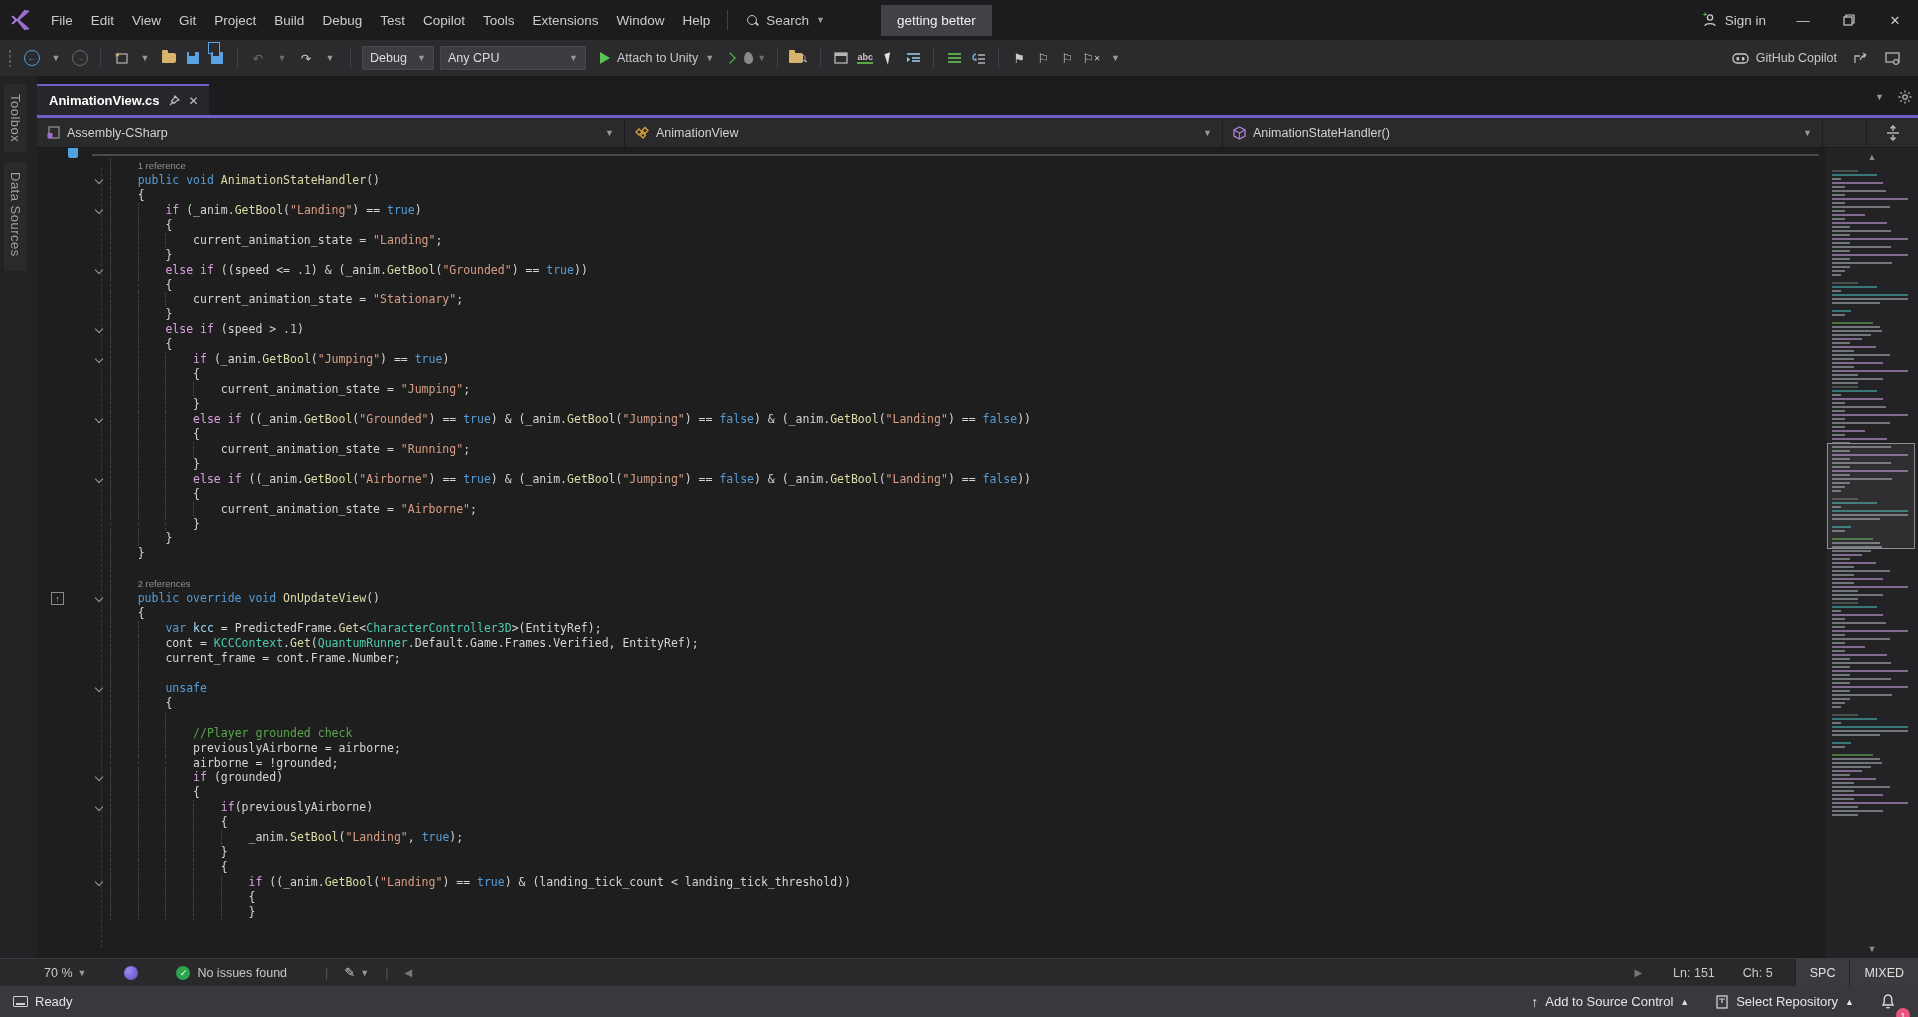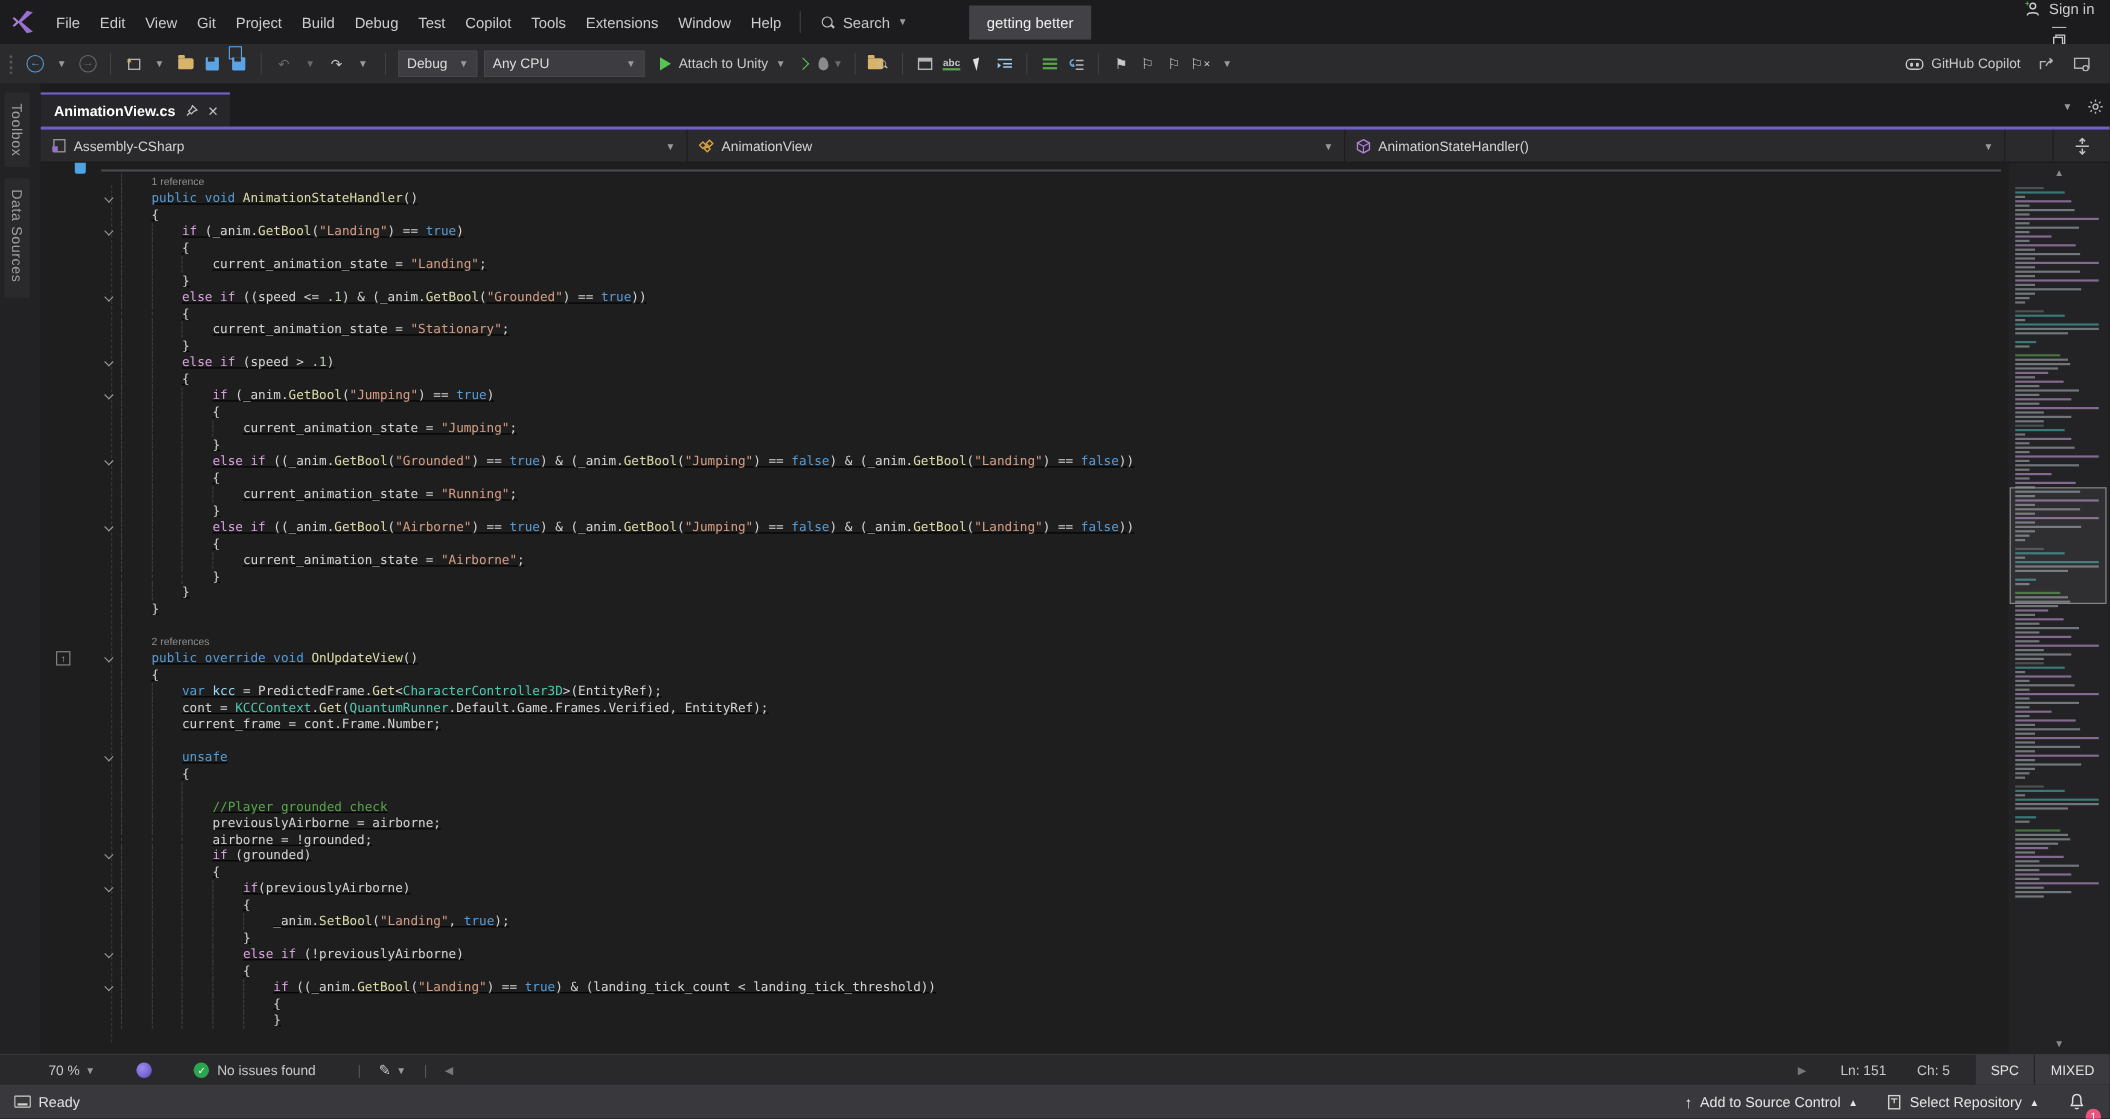--- a/index.html
+++ b/index.html
@@ -14,21 +14,21 @@
   .menu-item { padding:4px 9px; cursor:default; }
   .tb-sep { width:1px; height:20px; background:#3f3f46; margin:0 8px; }
   .search-box { display:flex; align-items:center; gap:7px; padding:4px 10px; color:#c5c5c5; }
   .mag { position:relative; width:13px; height:13px; }
   .mag::before { content:""; position:absolute; left:1px; top:1px; width:8px; height:8px;
     border:1.5px solid #bfbfbf; border-radius:50%; }
   .mag::after { content:""; position:absolute; left:9px; top:9px; width:4px; height:1.5px;
     background:#bfbfbf; transform:rotate(45deg); }
   .caret { font-size:9px; color:#999; }
   .solution-pill { background:#414146; color:#f0f0f0; padding:8px 16px; margin-left:46px; }
-  .title-right { margin-left:auto; display:flex; align-items:center; height:100%;flex-direction:column; }
+  .title-right { margin-left:auto; display:flex; align-items:center; height:100%; }
   .signin { display:flex; align-items:center; gap:7px; padding:0 14px; height:100%; position:relative; }
   .win-btn { width:46px; height:100%; display:flex; align-items:center; justify-content:center; color:#ccc; font-size:13px; }
 
   
   .toolbar { position:absolute; left:0; top:40px; width:1918px; height:36px; background:#2b2b2e;
     display:flex; align-items:center; color:#c8c8c8; font-size:12.5px; }
   .grip { width:4px; height:18px; margin:0 8px 0 8px;
     background-image:radial-gradient(#5a5a5a 1px, transparent 1.2px); background-size:4px 5px; }
   .tbtn { height:26px; min-width:24px; display:flex; align-items:center; justify-content:center;
     padding:0 3px; border-radius:2px; }
@@ -77,21 +77,21 @@
   .nav-dd .caret { margin-left:auto; }
   .nav-split { margin-left:auto; width:52px; display:flex; align-items:center; justify-content:center; border-left:1px solid #1d1d20; }
 
   
   .editor { position:absolute; left:37px; top:148px; width:1881px; height:810px; background:#1e1e1e; overflow:hidden; }
   .topline { position:absolute; left:55px; top:6px; width:1727px; height:2px; background:#4a4a4e; }
   .fold-rail { position:absolute; left:64px; top:20px; height:780px; border-left:1px dashed #39393d; }
   #code { position:absolute; left:0; top:10px; width:1789px; }
   .cline { position:relative; height:14.95px; }
   .txt { position:absolute; top:0; white-space:pre; font-family:"DejaVu Sans Mono", monospace;
-    font-size:11.5px; line-height:14.95px;text-decoration:underline; }
+    font-size:11.5px; line-height:14.95px; }
   .cl { position:absolute; top:1px; color:#8f8f8f; font-size:9.5px; line-height:14px; font-family:"Liberation Sans", sans-serif; }
   .guide { position:absolute; top:0; height:100%; border-left:1px dashed #3e3e42; }
   .foldc { position:absolute; left:59px; top:4px; width:6px; height:6px;
     border-right:1.4px solid #9a9a9a; border-bottom:1.4px solid #9a9a9a; transform:rotate(45deg); }
   .mchange { position:absolute; left:14px; top:1px; width:13px; height:13px; border:1px solid #8a8a8a;
     color:#b5b5b5; font-size:9px; text-align:center; line-height:12px; }
   .mbook { position:absolute; left:31px; top:-8px; width:10px; height:12px; background:#4fa3e3; border-radius:2px; }
   .k{color:#569cd6} .c{color:#d8a0df} .s{color:#d69d85} .m{color:#dcdcaa} .t{color:#4ec9b0}
   .n{color:#b5cea8} .p{color:#d4d4d4} .g{color:#57a64a} .v{color:#9cdcfe}
 
@@ -631,28 +631,20 @@
           <div class="guide" style="left: 100.7px;"></div>
           <div class="guide" style="left: 128.4px;"></div>
           <div class="guide" style="left: 156.1px;"></div>
           <span class="txt" style="left: 183.8px;"><span class="p">}</span></span>
         </div>
         <div class="cline">
           <div class="guide" style="left: 73px;"></div>
           <div class="guide" style="left: 100.7px;"></div>
           <div class="guide" style="left: 128.4px;"></div>
           <div class="guide" style="left: 156.1px;"></div>
-          <div class="foldc"></div>
-          <span class="txt" style="left: 183.8px;"><span class="c">else if </span><span class="p">(!previouslyAirborne)</span></span>
-        </div>
-        <div class="cline">
-          <div class="guide" style="left: 73px;"></div>
-          <div class="guide" style="left: 100.7px;"></div>
-          <div class="guide" style="left: 128.4px;"></div>
-          <div class="guide" style="left: 156.1px;"></div>
           <span class="txt" style="left: 183.8px;"><span class="p">{</span></span>
         </div>
         <div class="cline">
           <div class="guide" style="left: 73px;"></div>
           <div class="guide" style="left: 100.7px;"></div>
           <div class="guide" style="left: 128.4px;"></div>
           <div class="guide" style="left: 156.1px;"></div>
           <div class="guide" style="left: 183.8px;"></div>
           <div class="foldc"></div>
           <span class="txt" style="left: 211.5px;"><span class="c">if </span><span class="p">((_anim.</span><span class="m">GetBool</span><span class="p">(</span><span class="s">"Landing"</span><span class="p">) == </span><span class="k">true</span><span class="p">) &amp; (landing_tick_count &lt; landing_tick_threshold))</span></span>

